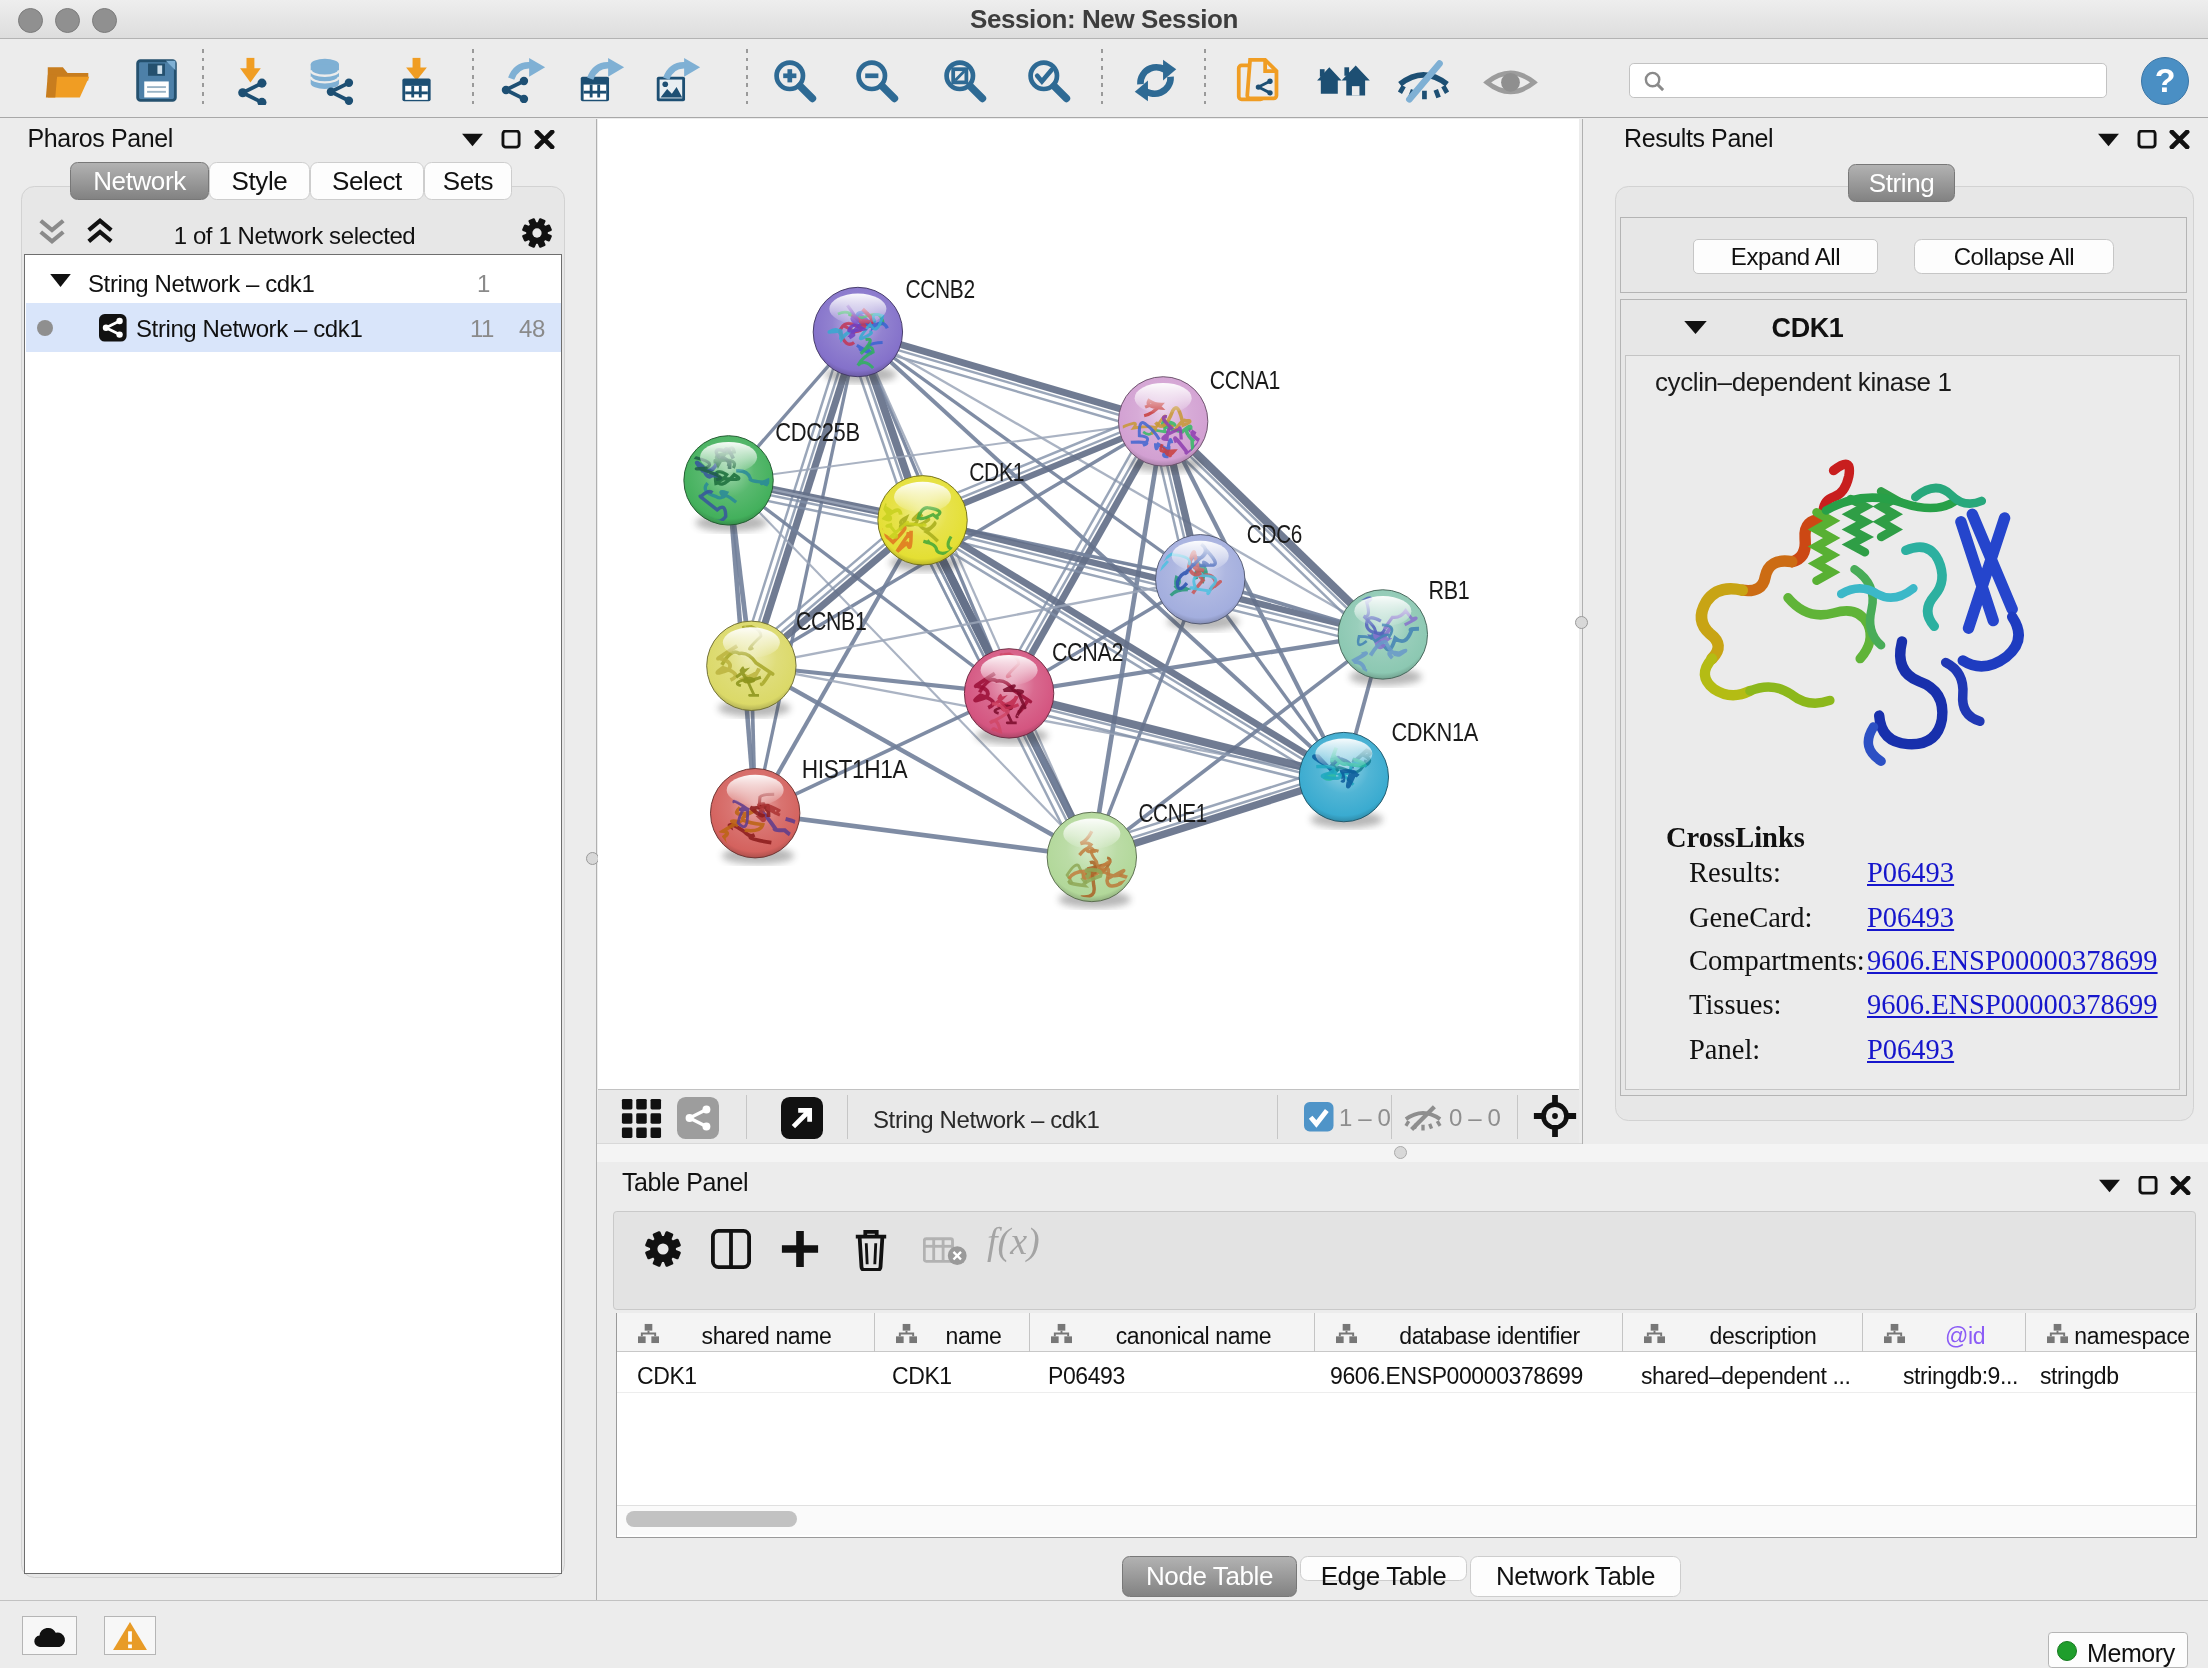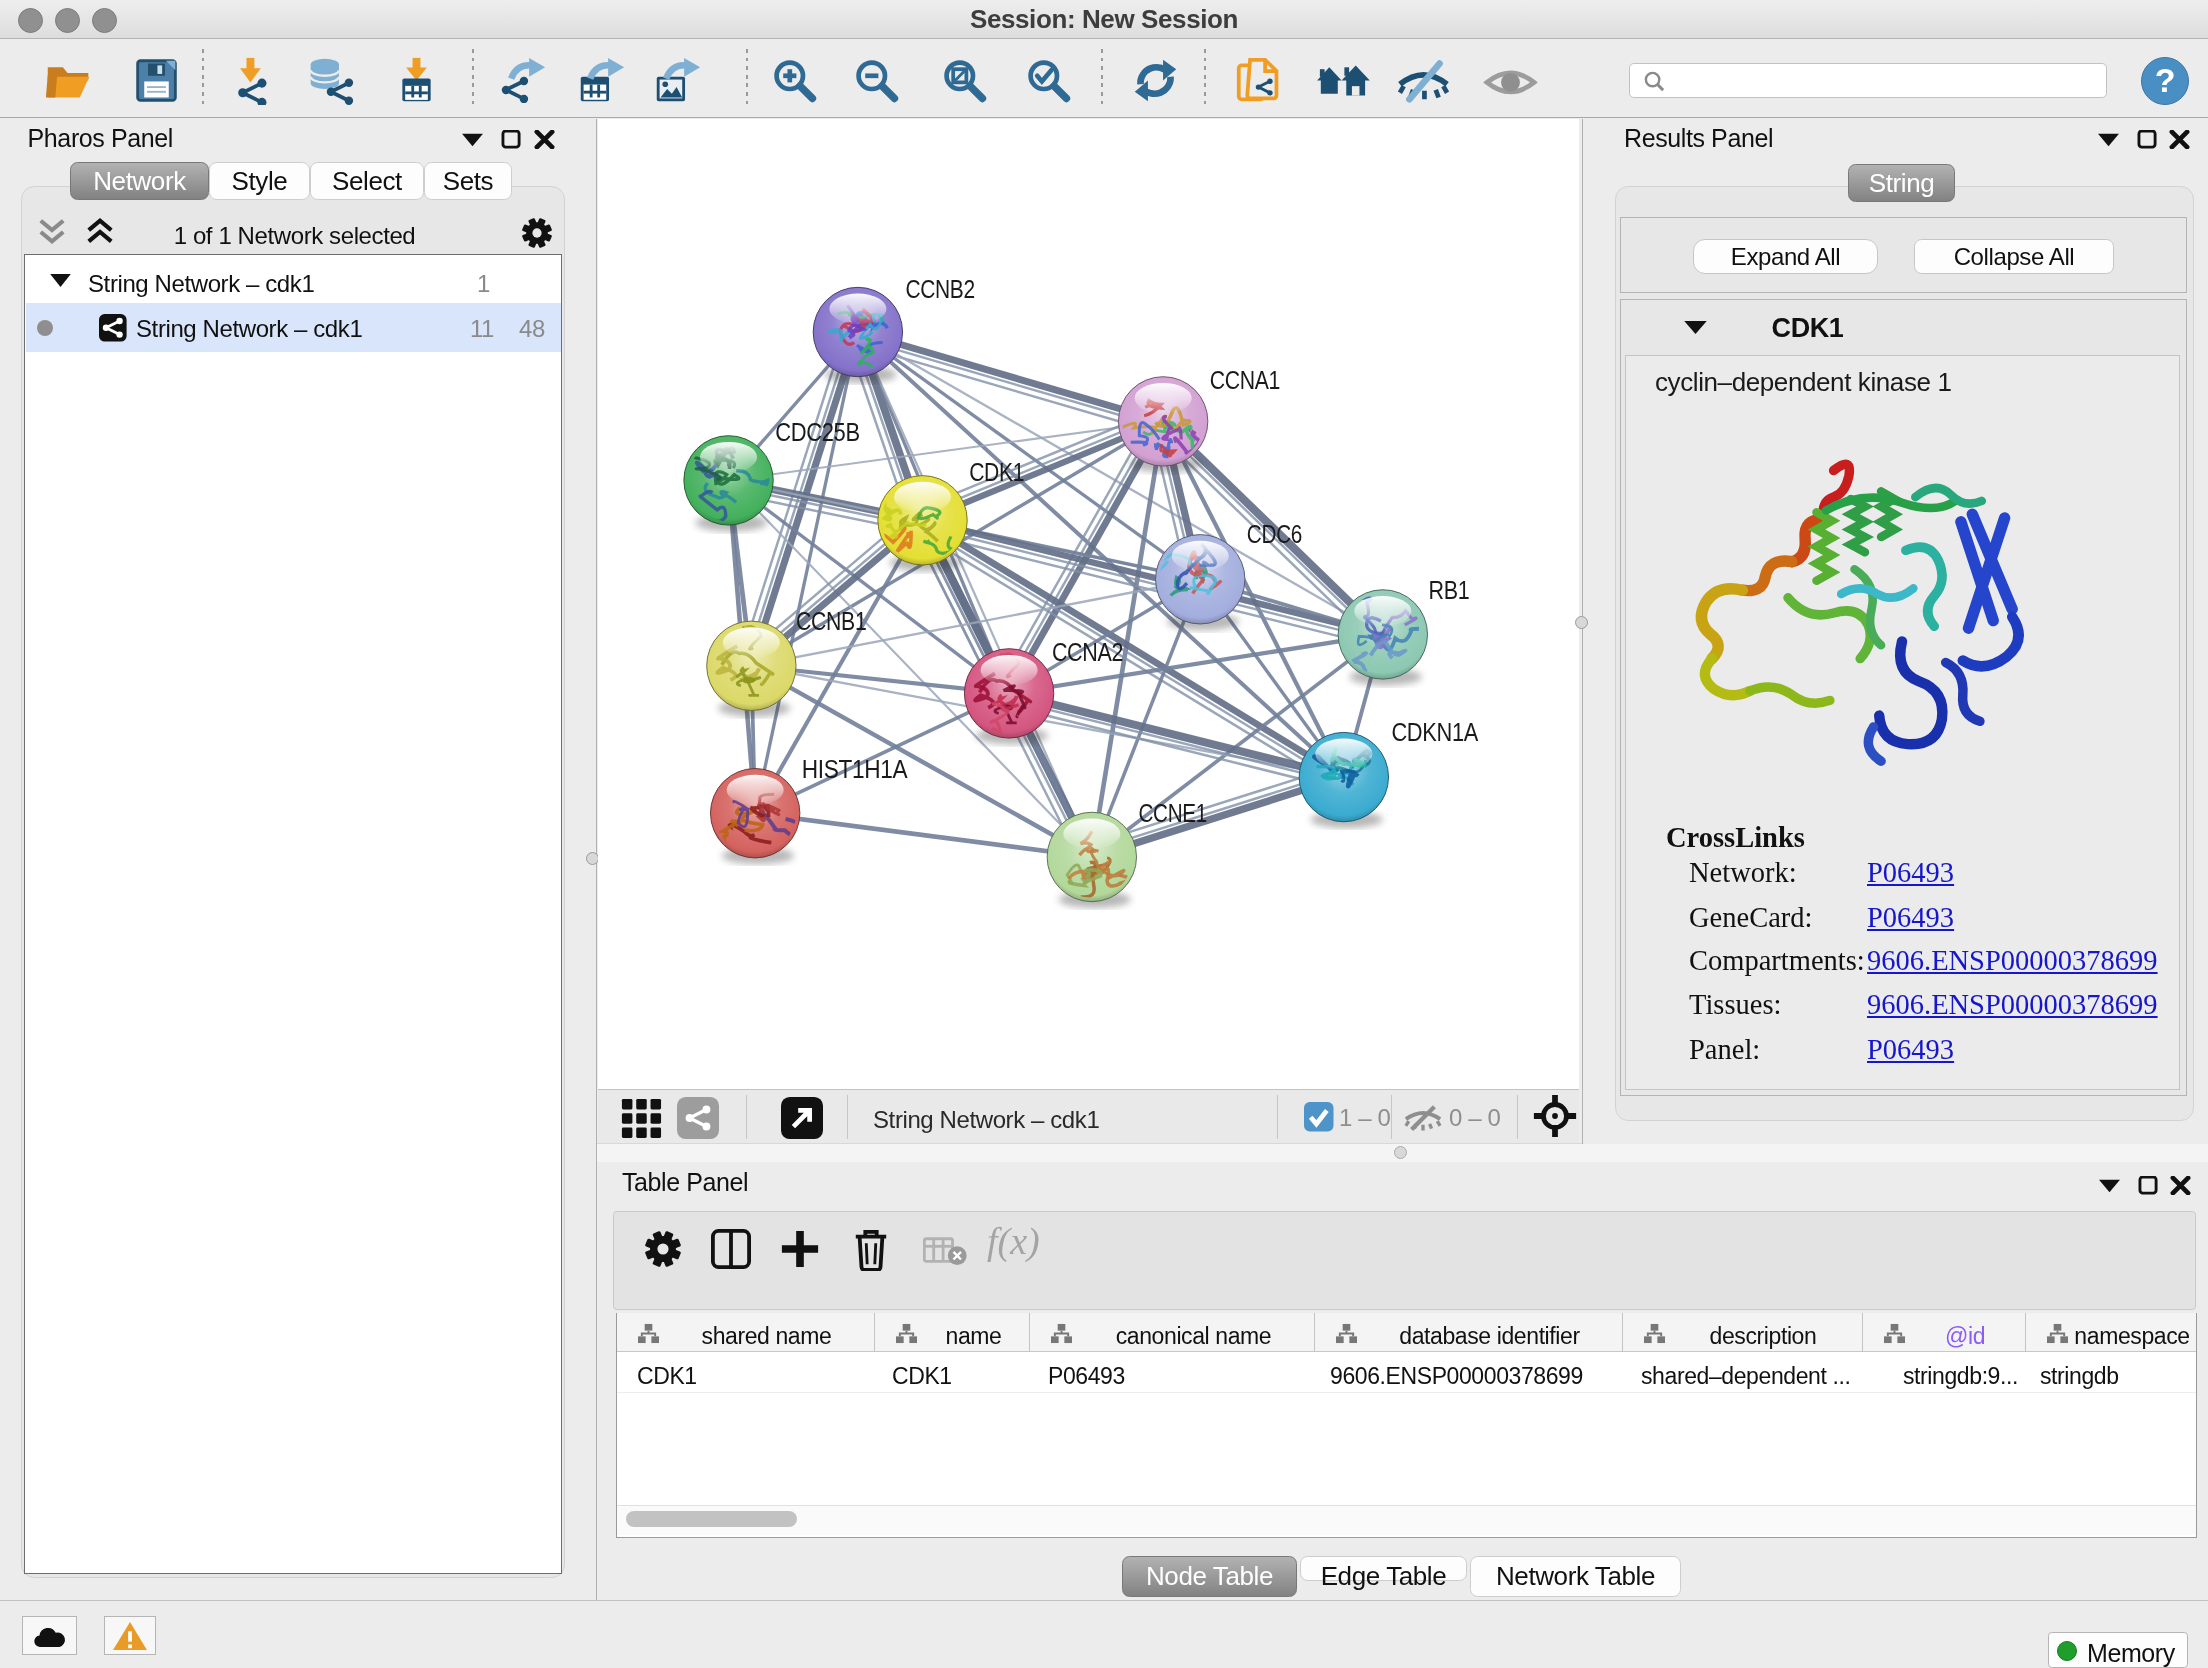--- a/index.html
+++ b/index.html
@@ -612,21 +612,21 @@
     </svg>
 <svg class="abs" style="left:2137px;top:130px;" width="21" height="19" viewBox="0 0 22 20">
       <rect x="2" y="1" width="17" height="17" rx="3" fill="none" stroke="#111" stroke-width="3"></rect>
     </svg>
 <svg class="abs" style="left:2169px;top:130px;" width="21" height="19" viewBox="0 0 22 20">
       <path d="M3,2 L19,18 M19,2 L3,18" stroke="#111" stroke-width="5" stroke-linecap="round"></path>
     </svg>
 <div class="abs" style="left:1615px;top:186px;width:579px;height:935px;background:#e7e7e7;border:1px solid #d2d2d2;border-radius:13.3px;"></div>
 <div class="abs" style="left:1848px;top:164px;width:107px;height:38px;background:linear-gradient(#b2b2b2,#828282);border:1px solid #787878;border-radius:7.6px;color:#fff;font-size:26px;text-align:center;line-height:36px;z-index:5;">String</div>
 <div class="abs" style="left:1620px;top:217px;width:567px;height:76px;border:1px solid #b4b4b4;"></div>
-<div class="abs" style="left:1693px;top:239px;width:185px;height:35px;background:#fdfdfd;border:1px solid #c6c6c6;border-radius:12px;font-size:24px;color:#111;text-align:center;line-height:33px;">Expand All</div>
+<div class="abs" style="left:1693px;top:239px;width:185px;height:35px;background:#fdfdfd;border:1px solid #c6c6c6;border-radius:5px;font-size:24px;color:#111;text-align:center;line-height:33px;">Expand All</div>
 <div class="abs" style="left:1914px;top:239px;width:200px;height:35px;background:#fdfdfd;border:1px solid #c6c6c6;border-radius:7.6px;font-size:24px;color:#111;text-align:center;line-height:33px;">Collapse All</div>
 <div class="abs" style="left:1620px;top:299px;width:567px;height:797px;border:1px solid #b4b4b4;"></div>
 <svg class="abs" style="left:1683px;top:320px;" width="25" height="15" viewBox="0 0 26 16">
       <polygon points="1,1 25,1 13,15" fill="#111"></polygon>
     </svg>
 <div class="abs" style="left:1722px;top:313px;width:171px;height:32px;font-size:27px;font-weight:bold;color:#111;text-align:center;">CDK1</div>
 <div class="abs" style="left:1625px;top:355px;width:555px;height:735px;background:#ebebeb;border:1px solid #c4c4c4;"></div>
 <div class="abs" style="left:1655px;top:367px;width:495px;height:32px;font-size:26px;color:#1a1a1a;">cyclin–dependent kinase 1</div>
 <svg class="abs" style="left:1674px;top:436px;" width="380" height="335" viewBox="0 0 400 352">
       <g fill="none" stroke-linecap="round">
@@ -646,21 +646,21 @@
 <path d="M254,64 q22,-18 38,-2 q14,14 32,6" stroke="#28a87c" stroke-width="9"></path>
 <path d="M252,160 q-20,16 -38,6 q-18,-12 -38,0" stroke="#3cb8c8" stroke-width="9"></path>
 <path d="M302,90 l34,104 M348,86 l-38,116 M314,82 l42,100" stroke="#2545cc" stroke-width="12"></path>
 <path d="M356,190 q16,24 -6,42 q-24,18 -46,4" stroke="#1e3cc0" stroke-width="11"></path>
 <path d="M240,216 q-8,32 18,42 q28,10 24,40 q-5,28 -36,26 q-28,-2 -30,-30" stroke="#1830ac" stroke-width="11"></path>
 <path d="M210,306 q-14,22 8,36" stroke="#2c50c4" stroke-width="10"></path>
 <path d="M286,238 q20,10 18,34 q-2,22 18,28" stroke="#2038b4" stroke-width="10"></path>
 </g>
     </svg>
 <div class="abs" style="left:1666px;top:822px;width:285px;height:34px;font-family:'Liberation Serif',serif;font-size:28.5px;font-weight:bold;color:#111;letter-spacing:0;">CrossLinks</div>
-<div class="abs" style="left:1689px;top:857px;width:190px;height:32px;font-family:'Liberation Serif',serif;font-size:28.5px;color:#111;letter-spacing:0;white-space:nowrap;">Network:</div>
+<div class="abs" style="left:1689px;top:857px;width:190px;height:32px;font-family:'Liberation Serif',serif;font-size:28.5px;color:#111;letter-spacing:0;white-space:nowrap;">Results:</div>
 <div class="abs" style="left:1867px;top:857px;width:323px;height:32px;font-family:'Liberation Serif',serif;font-size:28.5px;color:#1616cc;letter-spacing:0;text-decoration:underline;white-space:nowrap;overflow:hidden;">P06493</div>
 <div class="abs" style="left:1689px;top:902px;width:190px;height:32px;font-family:'Liberation Serif',serif;font-size:28.5px;color:#111;letter-spacing:0;white-space:nowrap;">GeneCard:</div>
 <div class="abs" style="left:1867px;top:902px;width:323px;height:32px;font-family:'Liberation Serif',serif;font-size:28.5px;color:#1616cc;letter-spacing:0;text-decoration:underline;white-space:nowrap;overflow:hidden;">P06493</div>
 <div class="abs" style="left:1689px;top:945px;width:190px;height:32px;font-family:'Liberation Serif',serif;font-size:28.5px;color:#111;letter-spacing:0;white-space:nowrap;">Compartments:</div>
 <div class="abs" style="left:1867px;top:945px;width:323px;height:32px;font-family:'Liberation Serif',serif;font-size:28.5px;color:#1616cc;letter-spacing:0;text-decoration:underline;white-space:nowrap;overflow:hidden;">9606.ENSP00000378699</div>
 <div class="abs" style="left:1689px;top:989px;width:190px;height:32px;font-family:'Liberation Serif',serif;font-size:28.5px;color:#111;letter-spacing:0;white-space:nowrap;">Tissues:</div>
 <div class="abs" style="left:1867px;top:989px;width:323px;height:32px;font-family:'Liberation Serif',serif;font-size:28.5px;color:#1616cc;letter-spacing:0;text-decoration:underline;white-space:nowrap;overflow:hidden;">9606.ENSP00000378699</div>
 <div class="abs" style="left:1689px;top:1034px;width:190px;height:32px;font-family:'Liberation Serif',serif;font-size:28.5px;color:#111;letter-spacing:0;white-space:nowrap;">Panel:</div>
 <div class="abs" style="left:1867px;top:1034px;width:323px;height:32px;font-family:'Liberation Serif',serif;font-size:28.5px;color:#1616cc;letter-spacing:0;text-decoration:underline;white-space:nowrap;overflow:hidden;">P06493</div>
 <div class="abs" style="left:1575px;top:616px;width:13.3px;height:13.3px;border-radius:50%;background:#d8d8d8;border:1px solid #9a9a9a;"></div>

